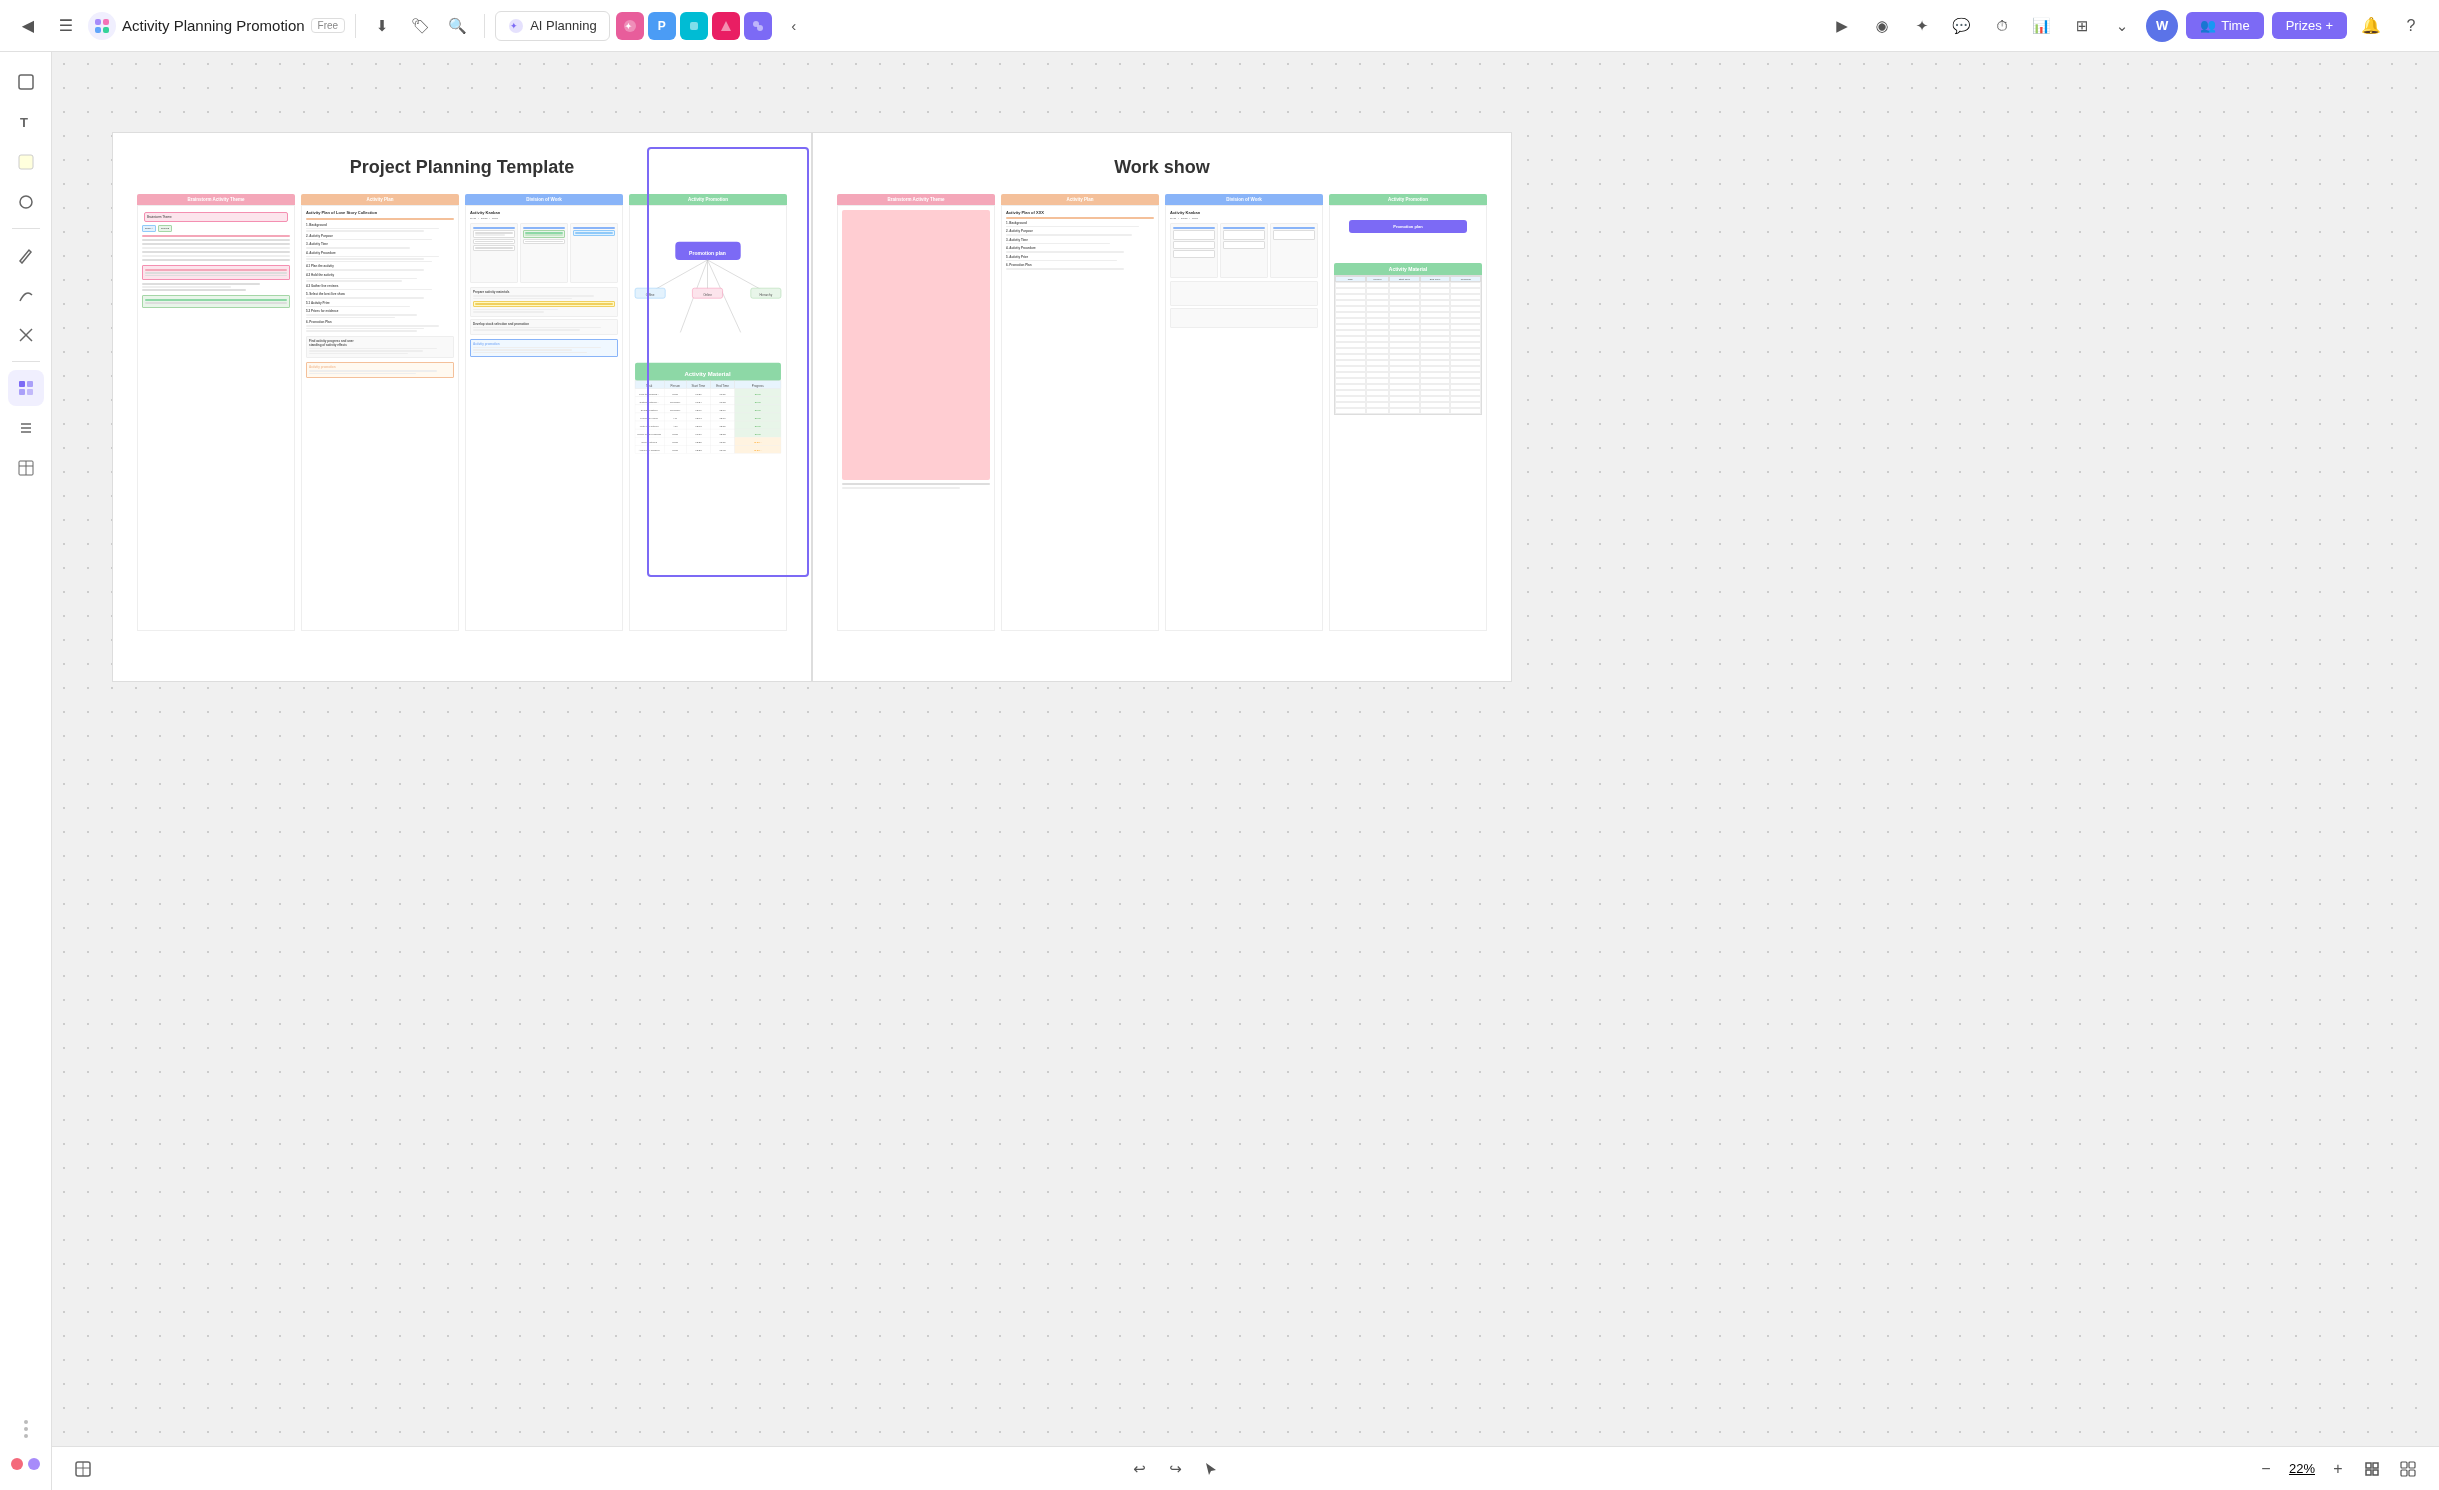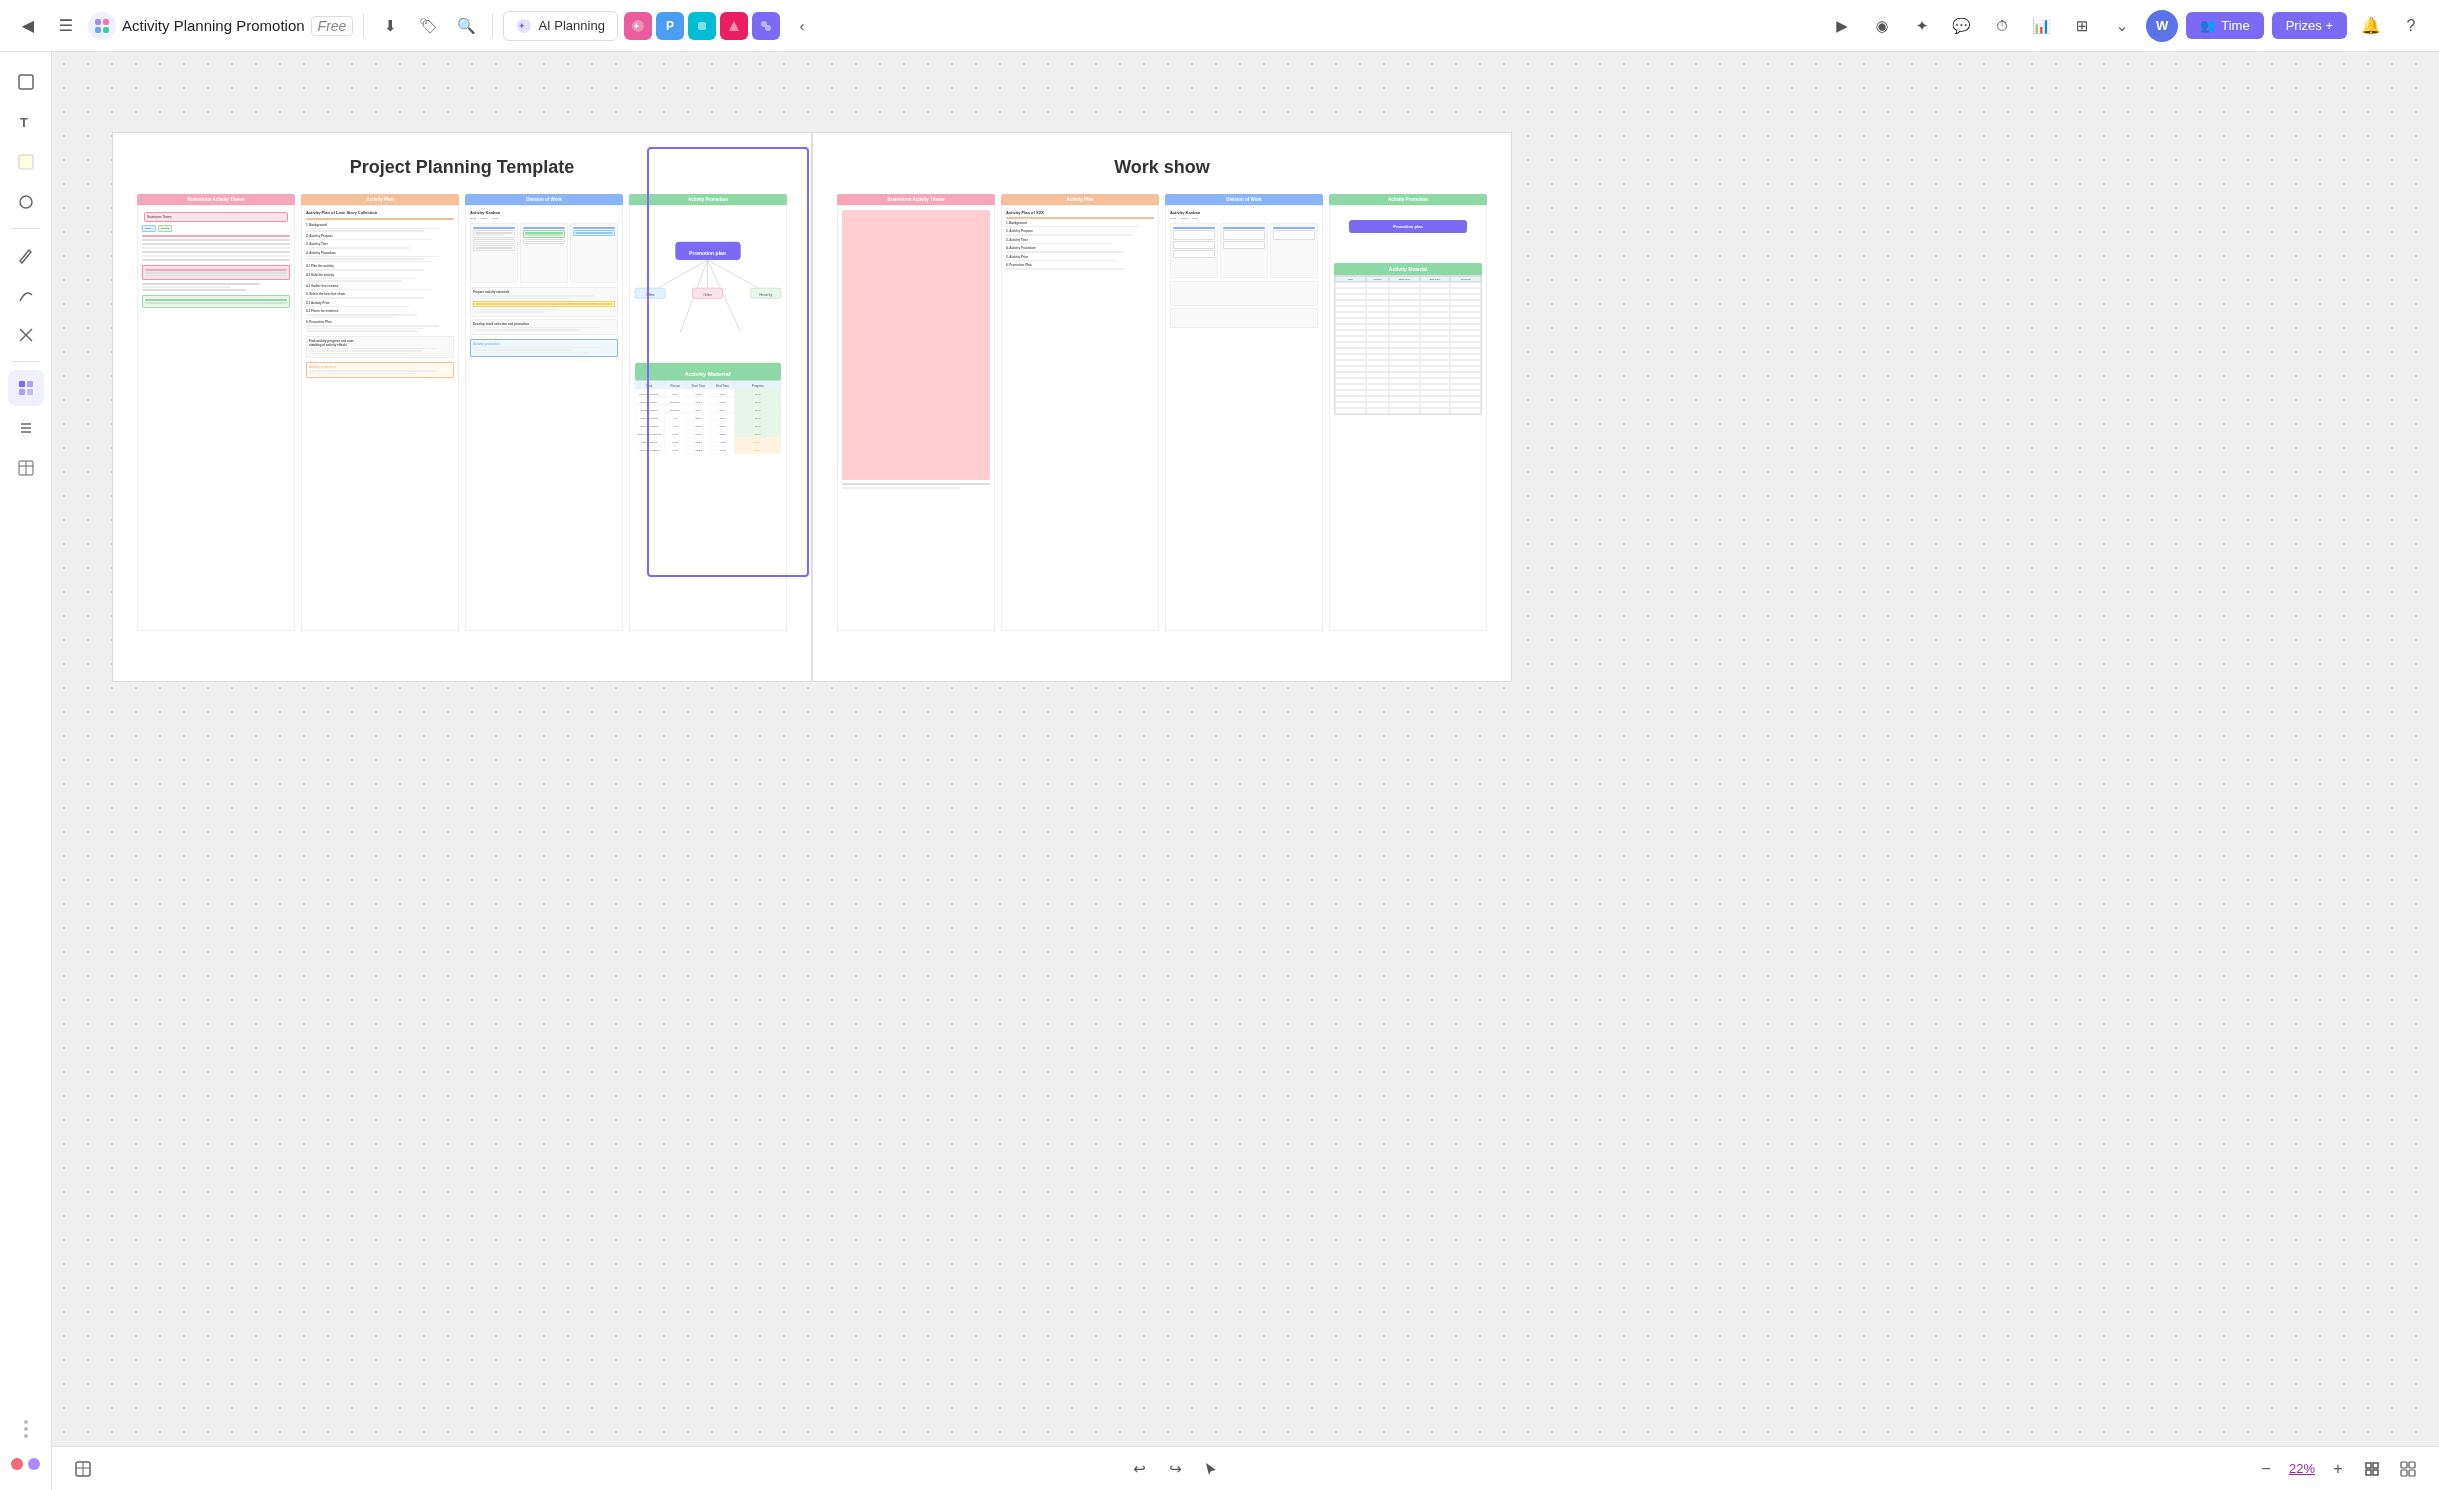--- a/index.html
+++ b/index.html
@@ -8,21 +8,21 @@
     
     .toolbar {
       position: fixed; top: 0; left: 0; right: 0; height: 52px;
       background: #ffffff; border-bottom: 1px solid #e0e0e0;
       display: flex; align-items: center; padding: 0 12px; gap: 6px; z-index: 100;
     }
     .toolbar-left { display: flex; align-items: center; gap: 6px; }
     .toolbar-back-btn { width: 32px; height: 32px; border-radius: 6px; border: none; background: transparent; cursor: pointer; display: flex; align-items: center; justify-content: center; font-size: 16px; color: #555; }
     .toolbar-menu-btn { width: 32px; height: 32px; border-radius: 6px; border: none; background: transparent; cursor: pointer; display: flex; align-items: center; justify-content: center; font-size: 16px; color: #555; }
     .toolbar-title { font-size: 15px; font-weight: 500; color: #222; }
-    .toolbar-free-badge { font-size: 14px; color: #888; border: 1px solid #ddd; border-radius: 4px; padding: 1px 6px; font-style: italic; }
+    .toolbar-free-badge { font-size: 10px; color: #888; border: 1px solid #ddd; border-radius: 4px; padding: 1px 6px; }
     .toolbar-divider { width: 1px; height: 24px; background: #e0e0e0; margin: 0 4px; }
     .toolbar-icon-btn { width: 32px; height: 32px; border-radius: 6px; border: none; background: transparent; cursor: pointer; display: flex; align-items: center; justify-content: center; font-size: 15px; color: #555; }
     .toolbar-ai-btn { display: flex; align-items: center; gap: 6px; padding: 6px 12px; border-radius: 6px; border: 1px solid #ddd; background: #fff; cursor: pointer; font-size: 13px; color: #333; }
     .toolbar-app-icons { display: flex; gap: 4px; }
     .app-icon { width: 28px; height: 28px; border-radius: 6px; display: flex; align-items: center; justify-content: center; font-size: 12px; font-weight: bold; color: white; cursor: pointer; }
     .toolbar-right { margin-left: auto; display: flex; align-items: center; gap: 8px; }
     .toolbar-avatar { width: 32px; height: 32px; border-radius: 50%; background: #5b73e8; display: flex; align-items: center; justify-content: center; color: white; font-size: 13px; font-weight: 600; }
     .share-btn { background: #7c6af5; color: white; border: none; border-radius: 6px; padding: 6px 14px; font-size: 13px; cursor: pointer; display: flex; align-items: center; gap: 5px; }
     .upgrade-btn { background: #7c6af5; color: white; border: none; border-radius: 6px; padding: 6px 14px; font-size: 13px; cursor: pointer; }
     .toolbar-bell { width: 32px; height: 32px; border-radius: 6px; border: none; background: transparent; cursor: pointer; display: flex; align-items: center; justify-content: center; font-size: 16px; color: #555; }
@@ -67,21 +67,21 @@
     .bottom-toolbar {
       position: fixed; bottom: 0; left: 52px; right: 0; height: 44px;
       background: #fff; border-top: 1px solid #e0e0e0;
       display: flex; align-items: center; justify-content: space-between; padding: 0 16px;
       z-index: 90;
     }
     .bottom-left { display: flex; gap: 6px; }
     .bottom-center { display: flex; gap: 6px; align-items: center; }
     .bottom-right { display: flex; gap: 6px; align-items: center; }
     .bottom-icon-btn { width: 30px; height: 30px; border-radius: 5px; border: none; background: transparent; cursor: pointer; display: flex; align-items: center; justify-content: center; font-size: 15px; color: #555; }
-    .zoom-level { font-size: 13px; color: #a21caf; padding: 0 4px; cursor: pointer; text-decoration: underline; }
+    .zoom-level { font-size: 13px; color: #000000; padding: 0 4px; cursor: pointer; text-decoration: underline; }
     .zoom-btn { width: 26px; height: 26px; border: none; background: transparent; cursor: pointer; font-size: 16px; color: #555; display: flex; align-items: center; justify-content: center; }
 
     
     .activity-promotion-highlight {
       position: absolute;
       border: 2px solid #7c6af5;
       border-radius: 4px;
       pointer-events: none;
       z-index: 10;
     }

